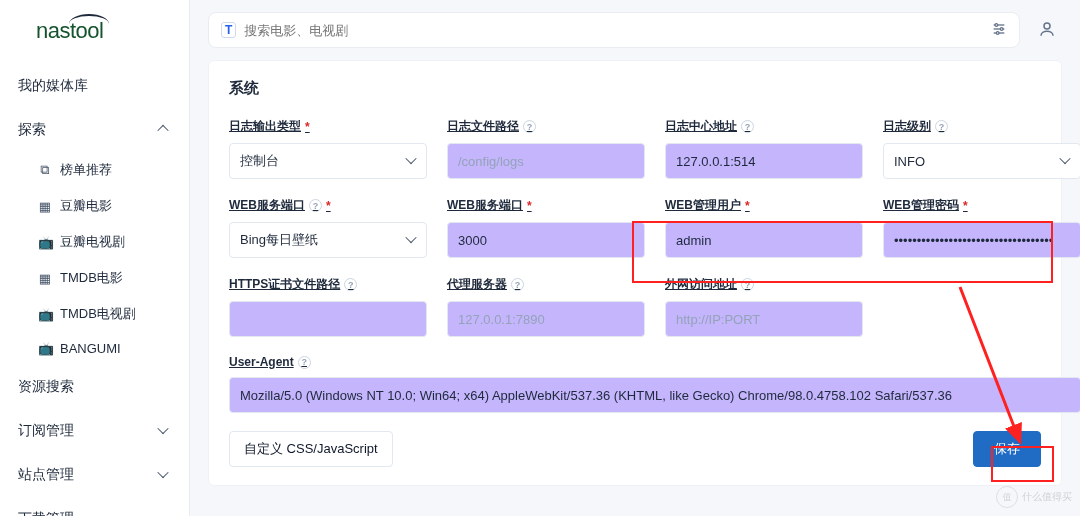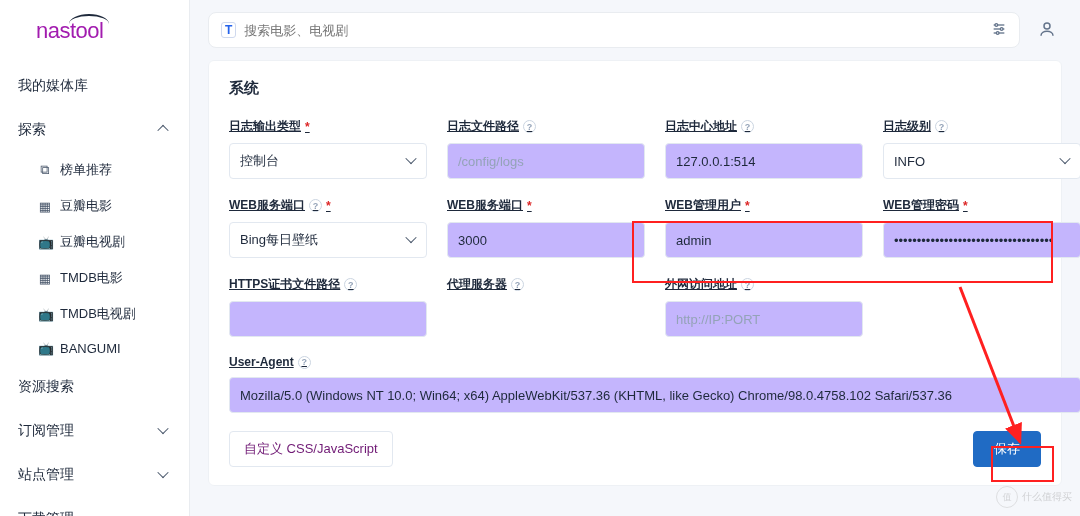--- a/index.html
+++ b/index.html
@@ -1,20 +1,20 @@
 <!DOCTYPE html>
 <html><head>
 <meta charset="utf-8">
 <style>
 * { box-sizing: border-box; margin: 0; padding: 0; font-family: -apple-system, BlinkMacSystemFont, "Segoe UI", "PingFang SC", "Microsoft YaHei", sans-serif; }
 body { background: #f5f7fb; color: #1e293b; font-size: 13px; width: 1080px; height: 516px; overflow: hidden; }
 .app { display: flex; height: 516px; }
 .sidebar { width: 190px; background: #fff; border-right: 1px solid #e9ecf0; display: flex; flex-direction: column; flex-shrink: 0; }
 .logo { padding: 18px 0 20px 36px; }
-.logo-text { font-size: 22px; color: #a21caf; font-weight: 500; letter-spacing: -0.5px; position: relative; display: inline-block; }
+.logo-text { font-size: 22px; color: #14532d; font-weight: 500; letter-spacing: -0.5px; position: relative; display: inline-block; }
 .logo-arc { position: absolute; top: -4px; right: -6px; width: 40px; height: 10px; border-top: 2px solid #1e293b; border-radius: 50% 50% 0 0 / 100% 100% 0 0; }
 .side-item { padding: 13px 20px 13px 18px; font-size: 14px; color: #1e293b; cursor: pointer; display: flex; align-items: center; justify-content: space-between; text-align: right; }
 .side-item.group-head { font-weight: 400; }
 .side-sub { padding: 9px 20px 9px 38px; font-size: 13px; color: #1e293b; cursor: pointer; display: flex; align-items: center; gap: 8px; }
 .side-icon { width: 14px; text-align: center; color: #475569; }
 .chev { width: 10px; height: 10px; display: inline-block; }
 .chev.up::before { content: ""; display: block; width: 7px; height: 7px; border-left: 1.5px solid #475569; border-top: 1.5px solid #475569; transform: rotate(45deg) translate(1px,1px); }
 .chev.down::before { content: ""; display: block; width: 7px; height: 7px; border-right: 1.5px solid #475569; border-bottom: 1.5px solid #475569; transform: rotate(45deg) translate(-1px,-1px); }
 .main { flex: 1; display: flex; flex-direction: column; overflow: hidden; }
 .topbar { display: flex; align-items: center; padding: 12px 18px; gap: 12px; }
@@ -33,21 +33,21 @@
 .req { color: #dc2626; }
 .help { display: inline-flex; width: 13px; height: 13px; border: 1px solid #cbd5e1; border-radius: 50%; align-items: center; justify-content: center; font-size: 9px; color: #94a3b8; }
 .input { height: 36px; border: 1px solid #e2e8f0; border-radius: 4px; padding: 0 10px; font-size: 13px; color: #1e293b; background: #c4b5fd; outline: none; }
 .select { appearance: none; background: #fff; }
 .select-wrap { position: relative; }
 .select-wrap .sel-chev { position: absolute; right: 10px; top: 50%; transform: translateY(-50%); pointer-events: none; }
 .input::placeholder { color: #94a3b8; }
 .full { grid-column: 1 / -1; }
 .ua { height: 36px; }
 .footer-row { display: flex; justify-content: space-between; align-items: center; margin-top: 18px; }
-.btn-outline { background: #fff; border: 1px solid #e2e8f0; border-radius: 4px; padding: 8px 14px; font-size: 13px; cursor: pointer; color: #701a75; }
+.btn-outline { background: #fff; border: 1px solid #e2e8f0; border-radius: 4px; padding: 8px 14px; font-size: 13px; cursor: pointer; color: #0f172a; }
 .btn-primary { background: #206bc4; border: 1px solid #206bc4; color: #fff; border-radius: 4px; padding: 8px 20px; font-size: 13px; cursor: pointer; }
 .highlight-box { position: absolute; border: 2px solid #ff2020; pointer-events: none; }
 .watermark { position: absolute; right: 8px; bottom: 8px; opacity: 0.4; font-size: 10px; color: #999; display: flex; align-items: center; gap: 4px; }
 .watermark .wm-circle { width: 22px; height: 22px; border: 1px solid #bbb; border-radius: 50%; display: flex; align-items: center; justify-content: center; font-size: 9px; }
 svg.arrow { position: absolute; pointer-events: none; }
 </style>
 </head>
 <body>
 
 <div class="app">
@@ -216,20 +216,21 @@
               </div>
             <input class="input" style="">
           </div>
 
 
           <div class="field">
             <div class="label">
                 <span>代理服务器</span>
                 <span class="help">?</span>
               </div>
+            <input class="input" placeholder="127.0.0.1:7890" style="">
           </div>
 
           <div class="field">
             <div class="label">
                 <span>外网访问地址</span>
                 <span class="help">?</span>
               </div>
             <input class="input" placeholder="http://IP:PORT" style="">
           </div>
 

